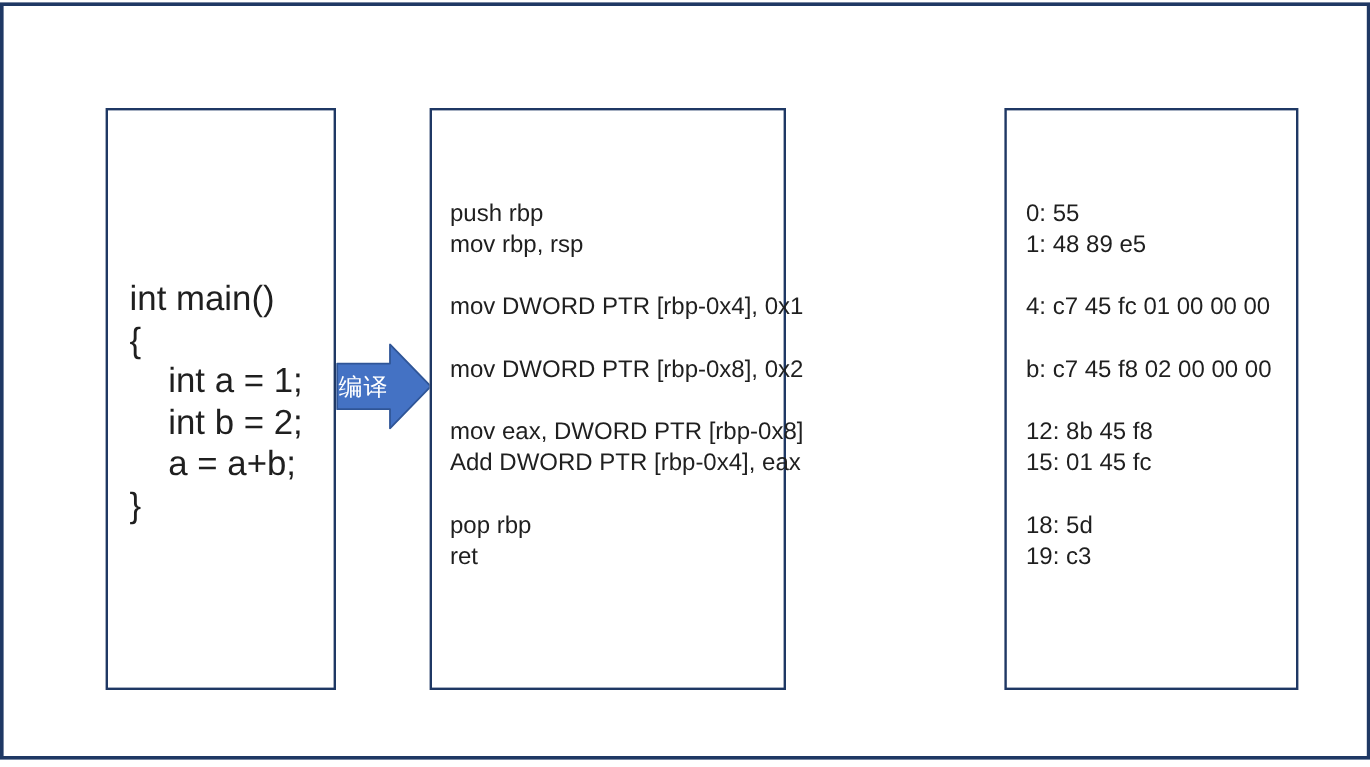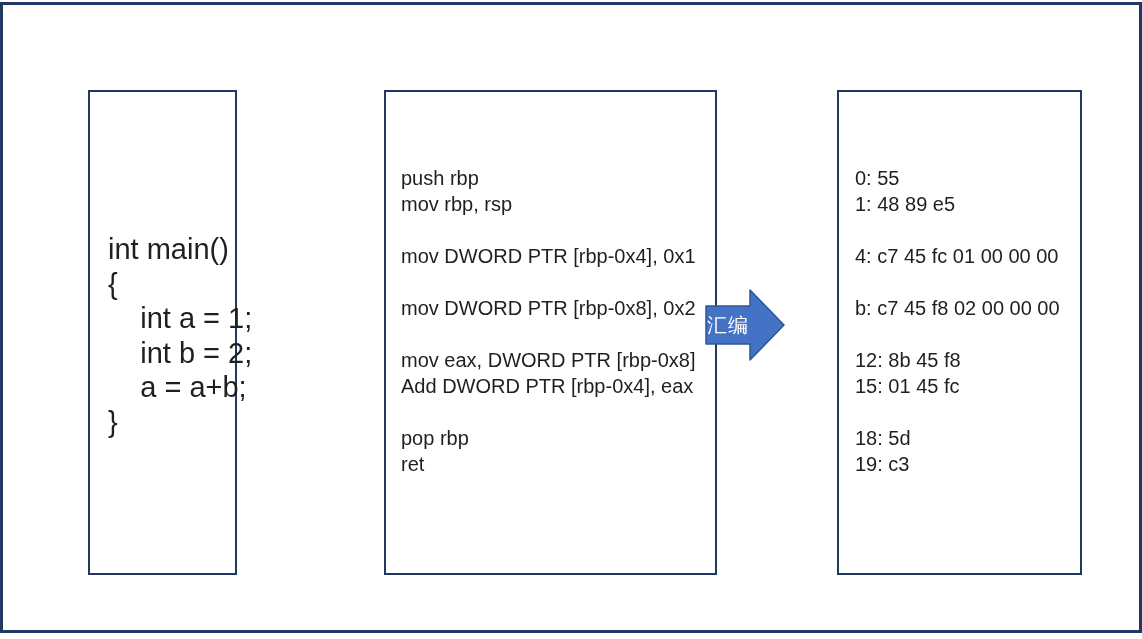--- a/index.html
+++ b/index.html
@@ -25,22 +25,22 @@
     pointer-events: none;
   }
   .box {
     position: absolute;
     top: 90px;
     height: 485px;
     border: 2px solid var(--box-border, #1F3864);
     background: #ffffff;
     box-sizing: border-box;
   }
-  .box-source   { left: 88px;  width: 149px; }
-  .box-assembly { left: 384px; width: 333px; }
+  .box-source   { left: 88px;  width: 192px; }
+  .box-assembly { left: 358px; width: 297px; }
   .box-machine  { left: 797px; width: 245px; margin-left: 40px; }
 
   .code {
     white-space: pre;
     color: var(--text, #1f1f1f);
   }
   .code-source {
     padding: 140px 0 0 18px;
     font-size: 29px;
     line-height: 34.5px;
@@ -98,42 +98,42 @@
 
   <div class="box box-source">
     <div class="code code-source">int main()
 {
     int a = 1;
     int b = 2;
     a = a+b;
 }</div>
   </div>
 
+  <div class="arrow arrow-compile">
+    <svg width="80" height="72" viewBox="0 0 80 72">
+      <polygon points="1,17 45,17 45,1 79,36 45,71 45,55 1,55"></polygon>
+    </svg>
+    <div class="arrow-label">编译</div>
+  </div>
 
   <div class="box box-assembly">
     <div class="code code-assembly">push rbp
 mov rbp, rsp
 
 mov DWORD PTR [rbp-0x4], 0x1
 
 mov DWORD PTR [rbp-0x8], 0x2
 
 mov eax, DWORD PTR [rbp-0x8]
 Add DWORD PTR [rbp-0x4], eax
 
 pop rbp
 ret</div>
   </div>
 
-  <div class="arrow arrow-assemble">
-    <svg width="80" height="72" viewBox="0 0 80 72">
-      <polygon points="1,17 45,17 45,1 79,36 45,71 45,55 1,55"></polygon>
-    </svg>
-    <div class="arrow-label">汇编</div>
-  </div>
 
   <div class="box box-machine">
     <div class="code code-machine">0: 55
 1: 48 89 e5
 
 4: c7 45 fc 01 00 00 00
 
 b: c7 45 f8 02 00 00 00
 
 12: 8b 45 f8

